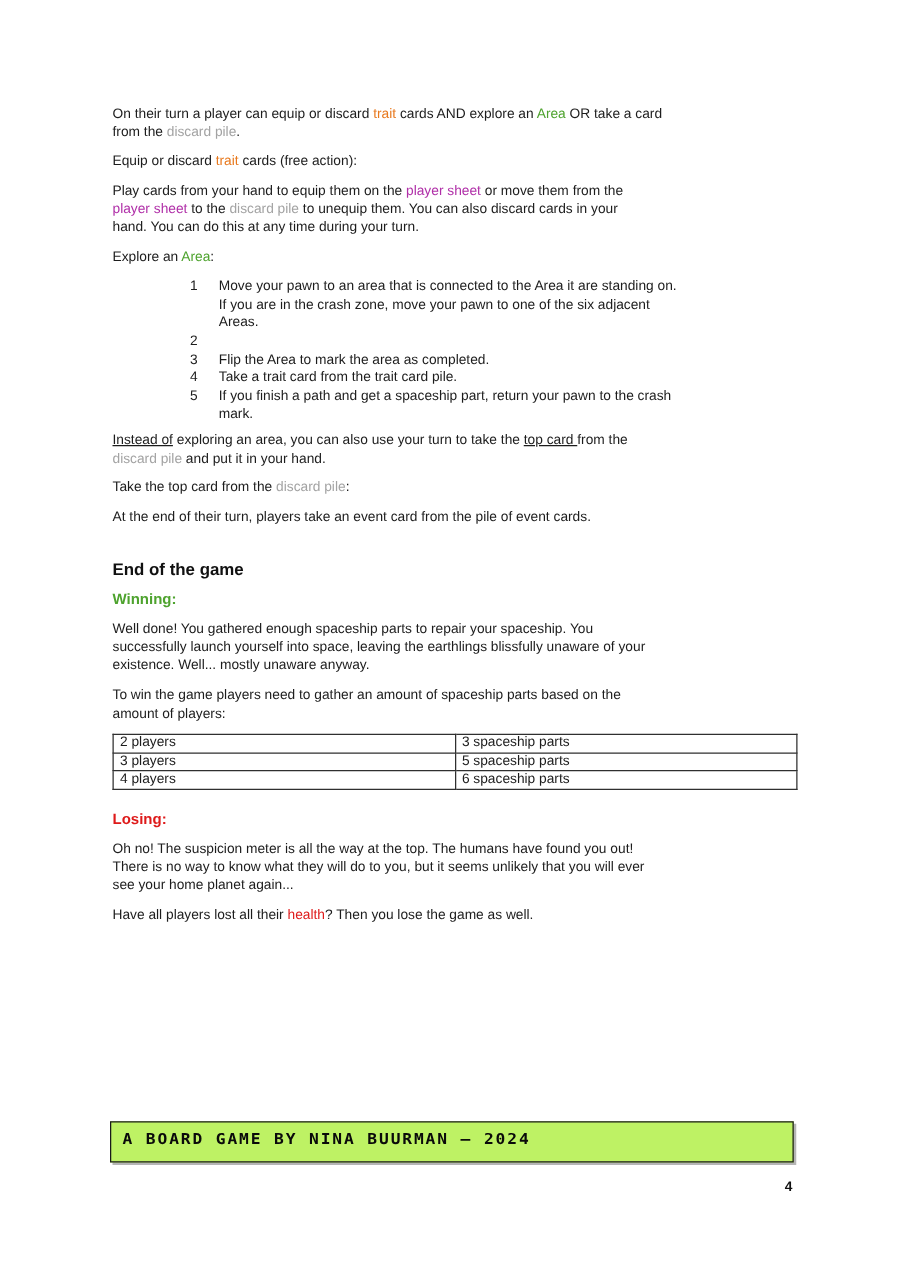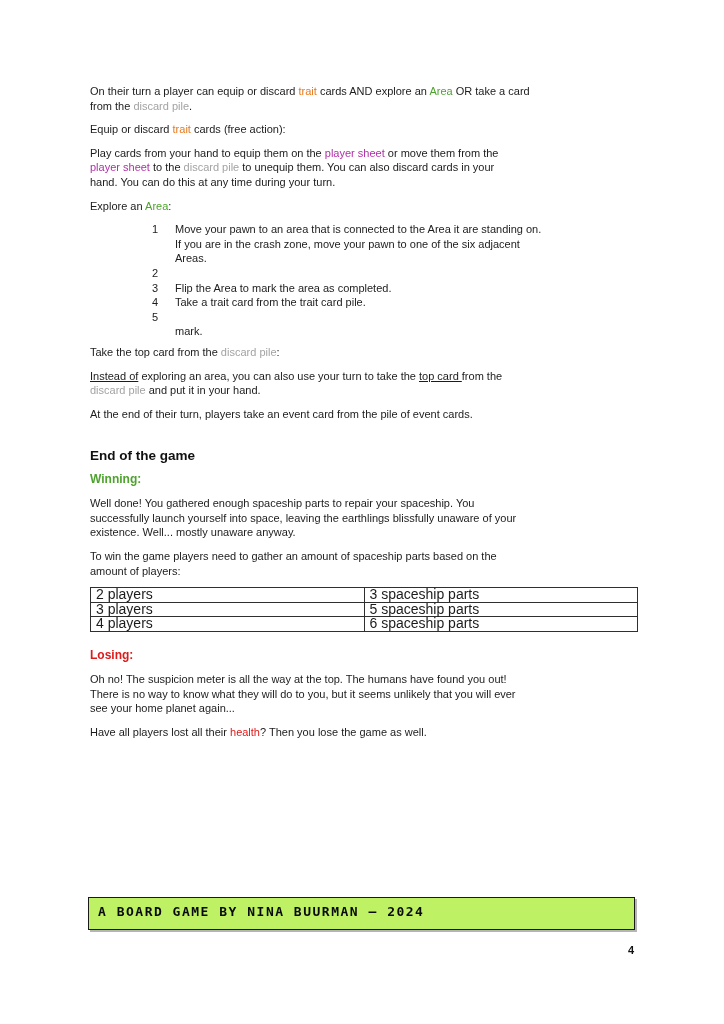--- a/index.html
+++ b/index.html
@@ -21,21 +21,21 @@
   .rulelist .num{width:23px;margin-left:62px;flex:none;}
   .rulelist .itxt{white-space:nowrap;}
   .c-trait{color:var(--trait);}
   .c-area{color:var(--area);}
   .c-discard{color:var(--discard);}
   .c-player{color:var(--player);}
   .c-red{color:var(--red);}
   .c-u{text-decoration:underline;}
   table.parts{border-collapse:collapse;width:548px;margin:0 0 0 0;}
   table.parts td{
-    border:1px solid #2f2f2f;font-size:14px;line-height:12.6px;
+    border:1px solid #2f2f2f;font-size:11px;line-height:12.6px;
     padding:0 0 1px 5px;width:50%;
   }
   table.parts{border:1px solid #000;}
   .footer-box{
     position:absolute;left:88px;top:897px;width:547px;height:33px;
     border:1px solid #1a1a1a;box-shadow:2px 2px 0 #b5b5b5;background:#bef264;
     box-sizing:border-box;
   }
   .footer-box .ftext{
     display:block;padding:8px 0 0 9px;
@@ -74,27 +74,27 @@
     <li>
       <span class="num">3</span>
       <span class="itxt"><span>Flip the Area to mark the area as completed.</span></span>
     </li>
     <li>
       <span class="num">4</span>
       <span class="itxt"><span>Take a trait card from the trait card pile.</span></span>
     </li>
     <li>
       <span class="num">5</span>
-      <span class="itxt"><br><span>mark.</span></span>
+      <span class="itxt"><span>If you finish a path and get a spaceship part, return your pawn to the crash</span><br><span>mark.</span></span>
     </li>
   </ol>
 
+  <p class="para ind1"><span class="c-u">Instead of</span><span> exploring an area, you can also use your turn to take the </span><span class="c-u">top card </span><span>from the</span><br><span class="c-discard">discard pile</span><span> and put it in your hand.</span></p>
+
   <p class="para ind1"><span>Take the top card from the </span><span class="c-discard">discard pile</span><span>:</span></p>
-
-  <p class="para ind1"><span class="c-u">Instead of</span><span> exploring an area, you can also use your turn to take the </span><span class="c-u">top card </span><span>from the</span><br><span class="c-discard">discard pile</span><span> and put it in your hand.</span></p>
 
   <p class="para"><span>At the end of their turn, players take an event card from the pile of event cards.</span></p>
 
   <h2 class="sec gap-top">End of the game</h2>
 
   <h3 class="sub win">Winning:</h3>
 
   <p class="para"><span>Well done! You gathered enough spaceship parts to repair your spaceship. You</span><br><span>successfully launch yourself into space, leaving the earthlings blissfully unaware of your</span><br><span>existence. Well... mostly unaware anyway.</span></p>
 
   <p class="para"><span>To win the game players need to gather an amount of spaceship parts based on the</span><br><span>amount of players:</span></p>

